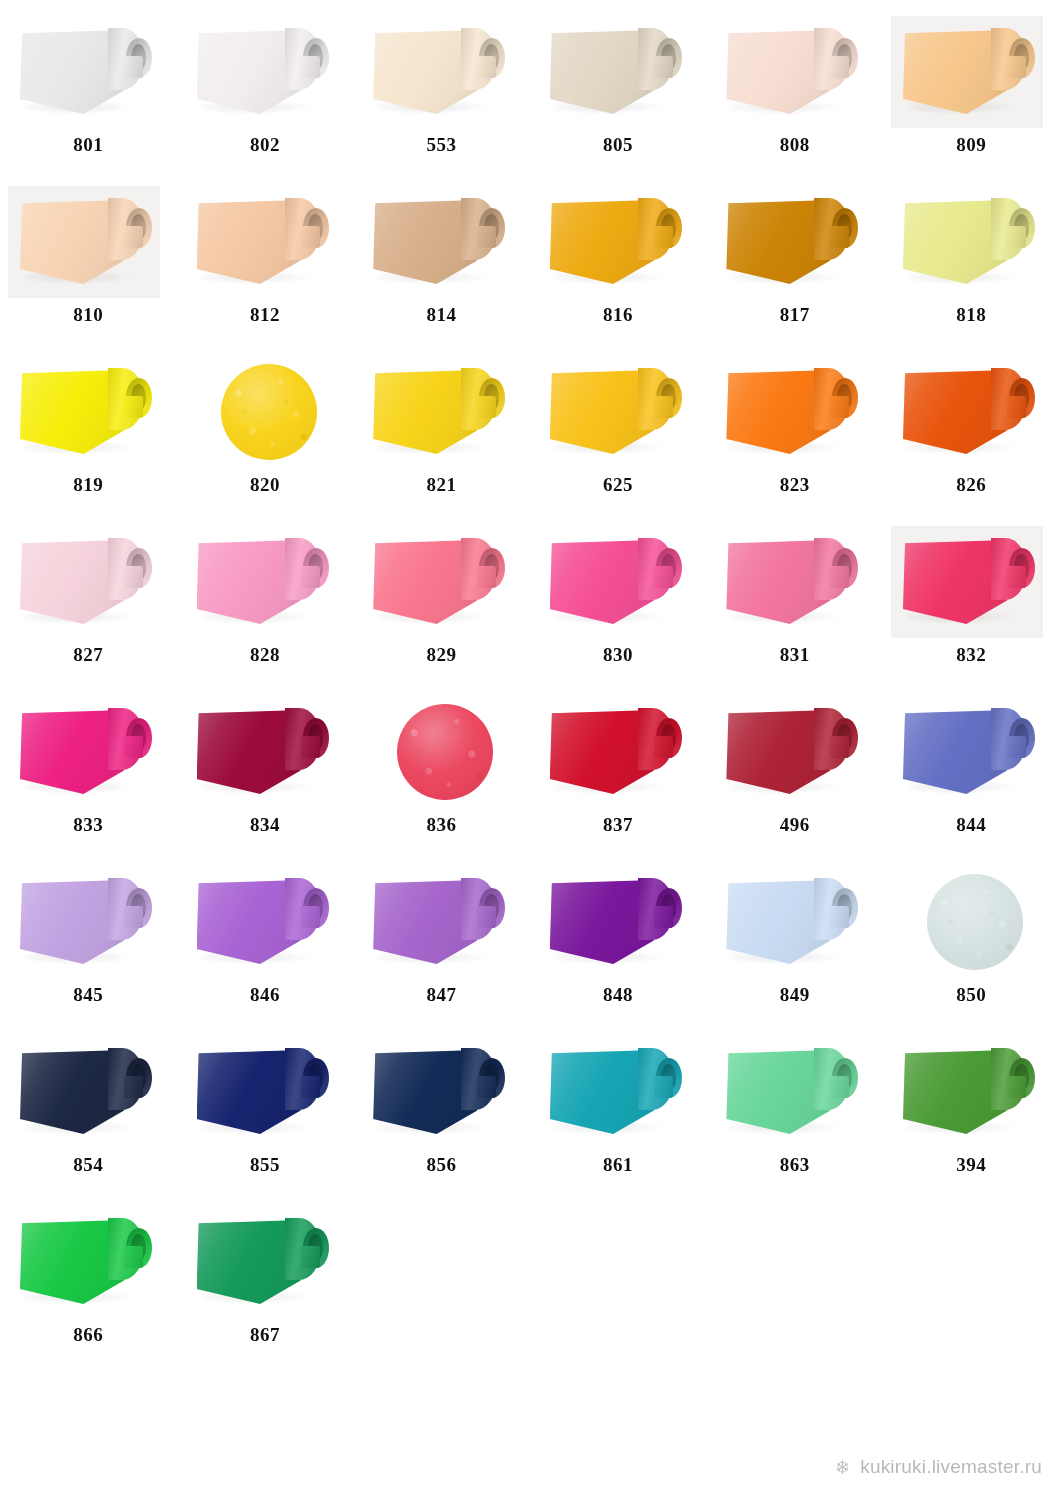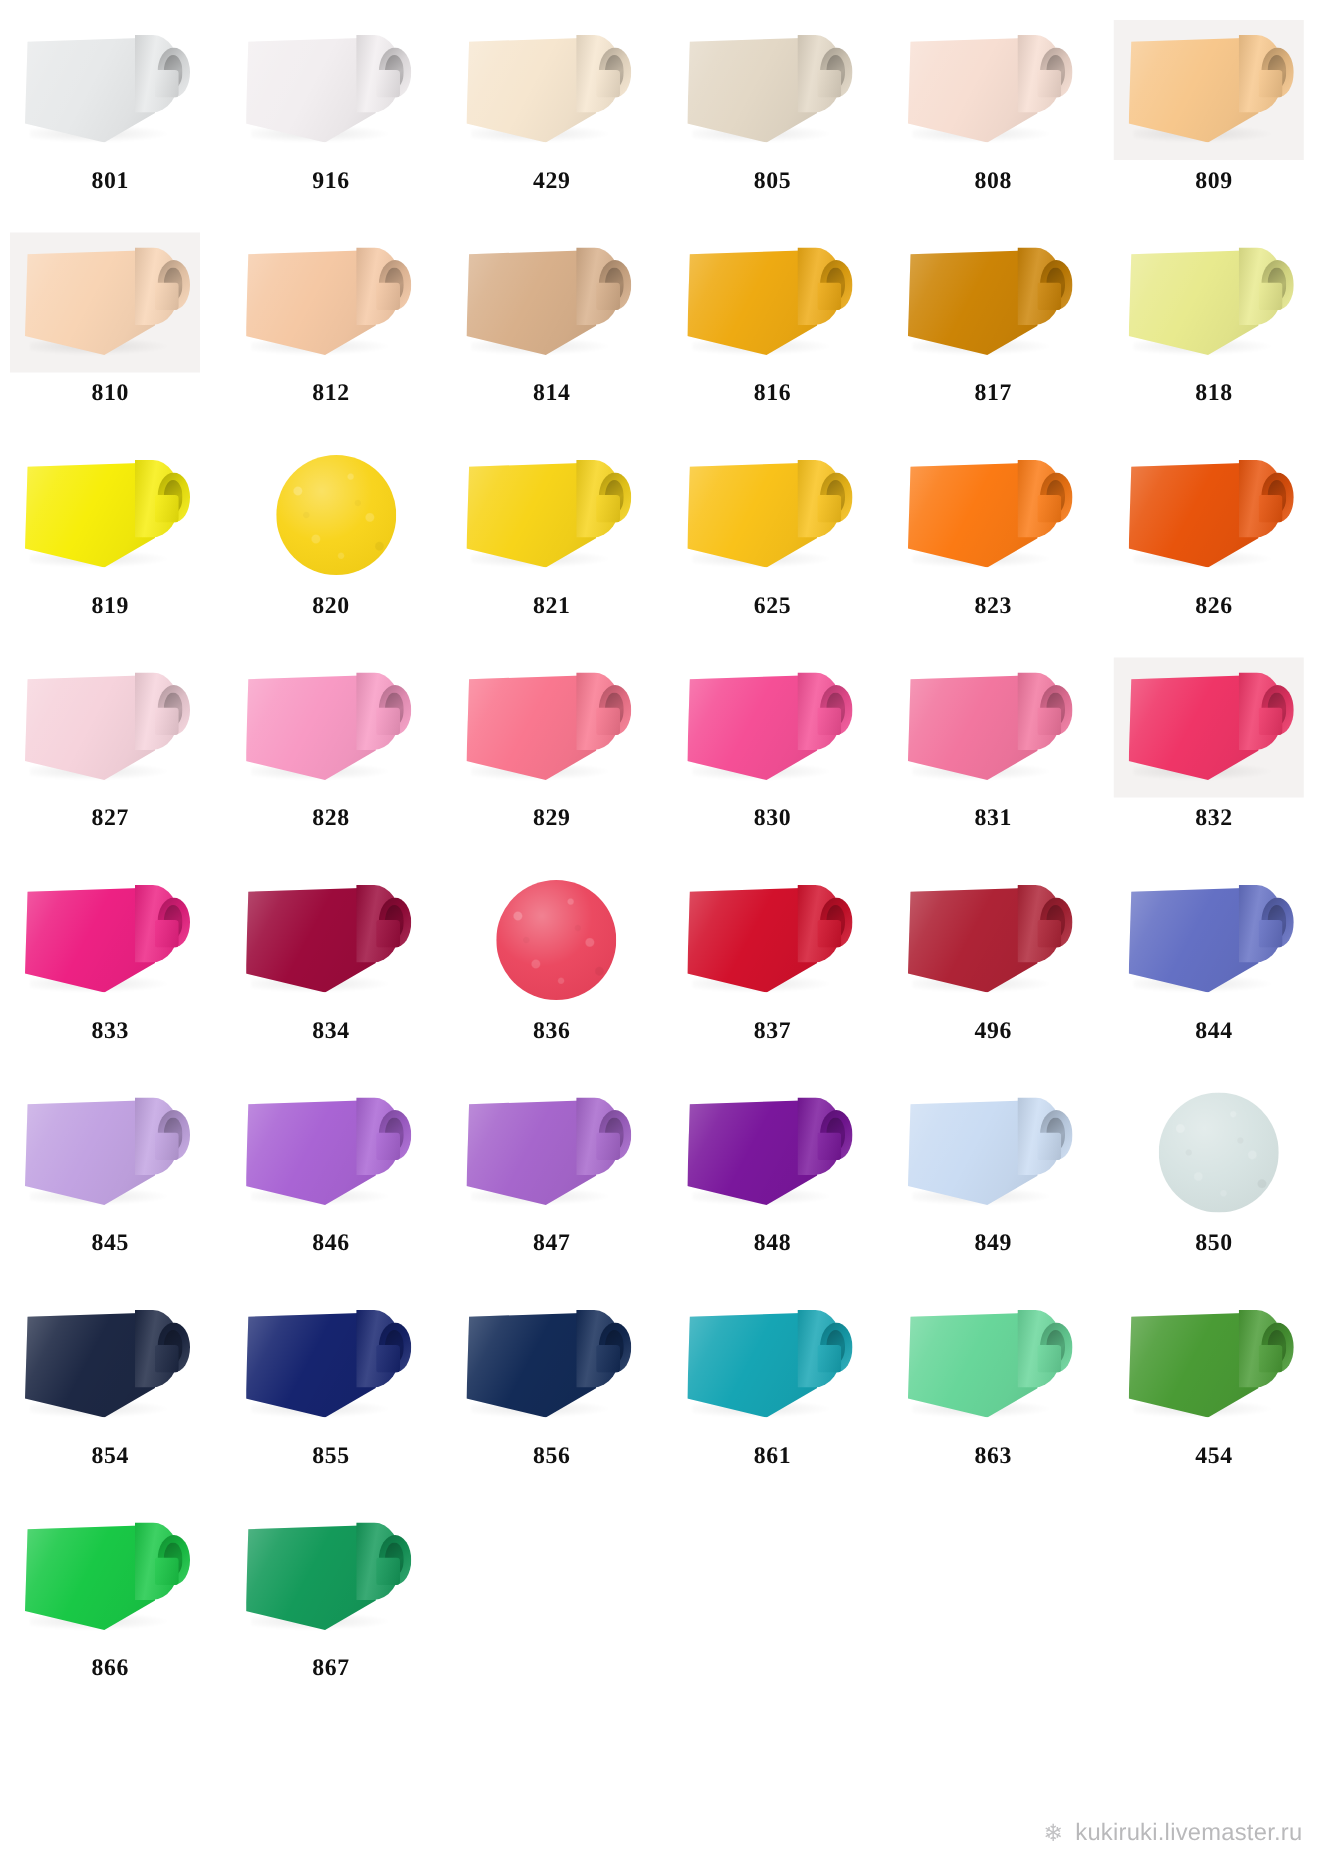--- a/index.html
+++ b/index.html
@@ -243,34 +243,34 @@
         <div class="swatch-stage" style="color: rgb(242, 238, 240);">
           <div class="roll">
             <div class="shade"></div>
             <div class="face"></div>
             <div class="curl"></div>
             <div class="tube"></div>
             <div class="tube-inner"></div>
             <div class="tab"></div>
           </div>
         </div>
-        <div class="label">916</div>
+        <div class="label">802</div>
       </div>
       <div class="cell">
         <div class="swatch-stage" style="color: rgb(246, 230, 207);">
           <div class="roll">
             <div class="shade"></div>
             <div class="face"></div>
             <div class="curl"></div>
             <div class="tube"></div>
             <div class="tube-inner"></div>
             <div class="tab"></div>
           </div>
         </div>
-        <div class="label">429</div>
+        <div class="label">553</div>
       </div>
       <div class="cell">
         <div class="swatch-stage" style="color: rgb(227, 216, 198);">
           <div class="roll">
             <div class="shade"></div>
             <div class="face"></div>
             <div class="curl"></div>
             <div class="tube"></div>
             <div class="tube-inner"></div>
             <div class="tab"></div>
@@ -757,21 +757,21 @@
         <div class="swatch-stage" style="color: rgb(74, 155, 53);">
           <div class="roll">
             <div class="shade"></div>
             <div class="face"></div>
             <div class="curl"></div>
             <div class="tube"></div>
             <div class="tube-inner"></div>
             <div class="tab"></div>
           </div>
         </div>
-        <div class="label">454</div>
+        <div class="label">394</div>
       </div>
       <div class="cell">
         <div class="swatch-stage" style="color: rgb(25, 200, 70);">
           <div class="roll">
             <div class="shade"></div>
             <div class="face"></div>
             <div class="curl"></div>
             <div class="tube"></div>
             <div class="tube-inner"></div>
             <div class="tab"></div>

